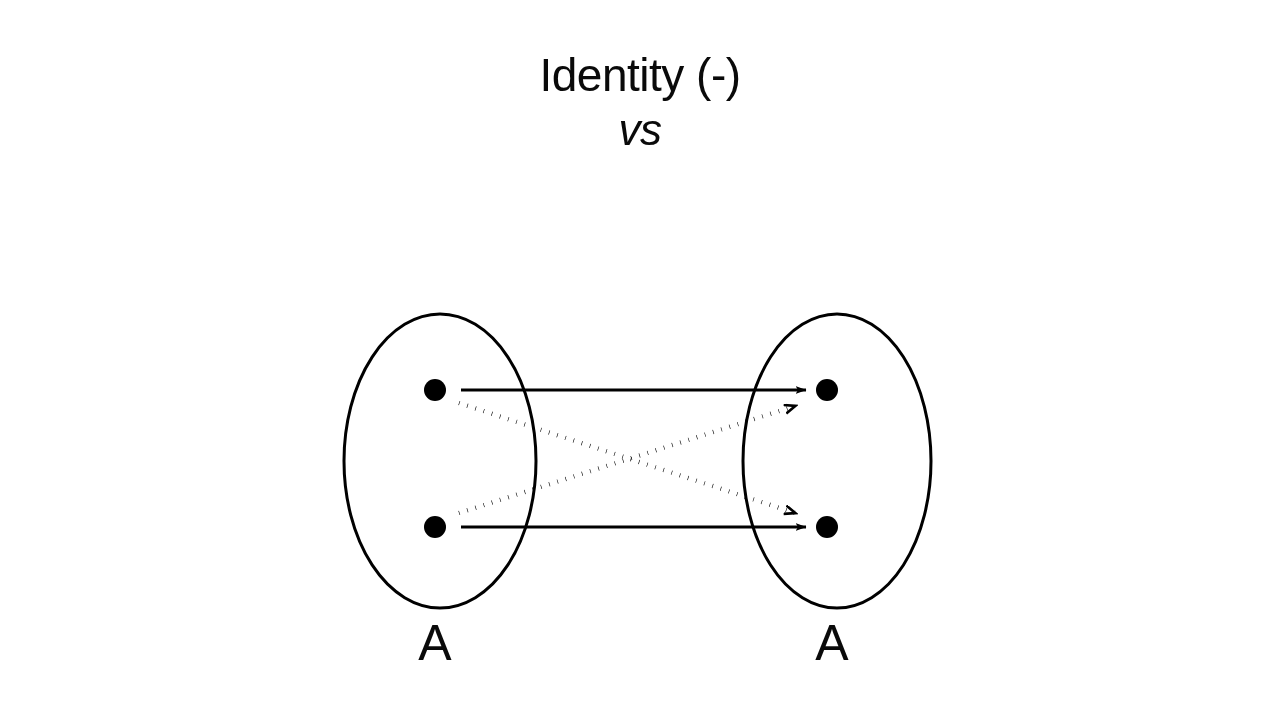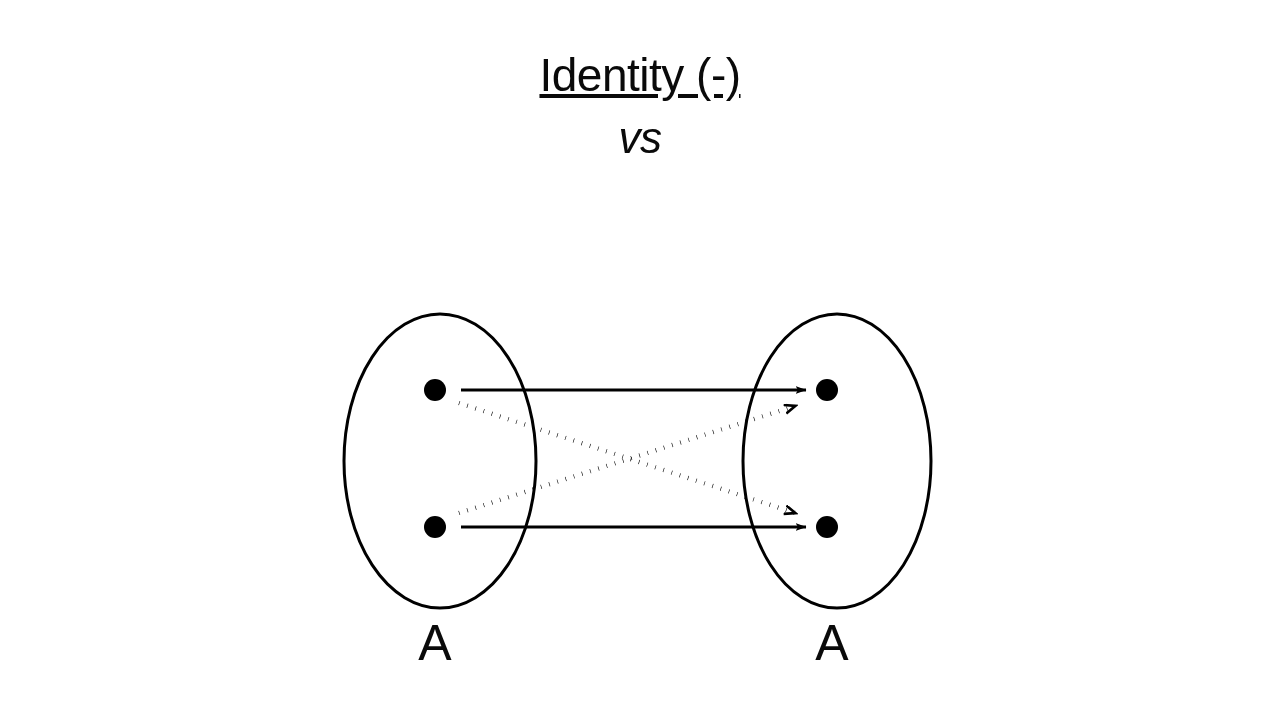--- a/index.html
+++ b/index.html
@@ -32,21 +32,21 @@
   }
   .title-line {
     display: block;
     font-size: 46px;
     font-weight: 400;
     letter-spacing: -0.5px;
     color: #0a0a0a;
     margin: 0;
     padding: 0;
   }
-  .title-line-1 { margin-bottom: 18px; text-decoration: underline; }
+  .title-line-1 { margin-bottom: 10px; }
   .title-line-2 {
     font-style: italic;
     font-size: 44px;
     margin-bottom: 24px;
     text-align: center;
   }
   .title-line-3 { }
 
   
   #diagram {

